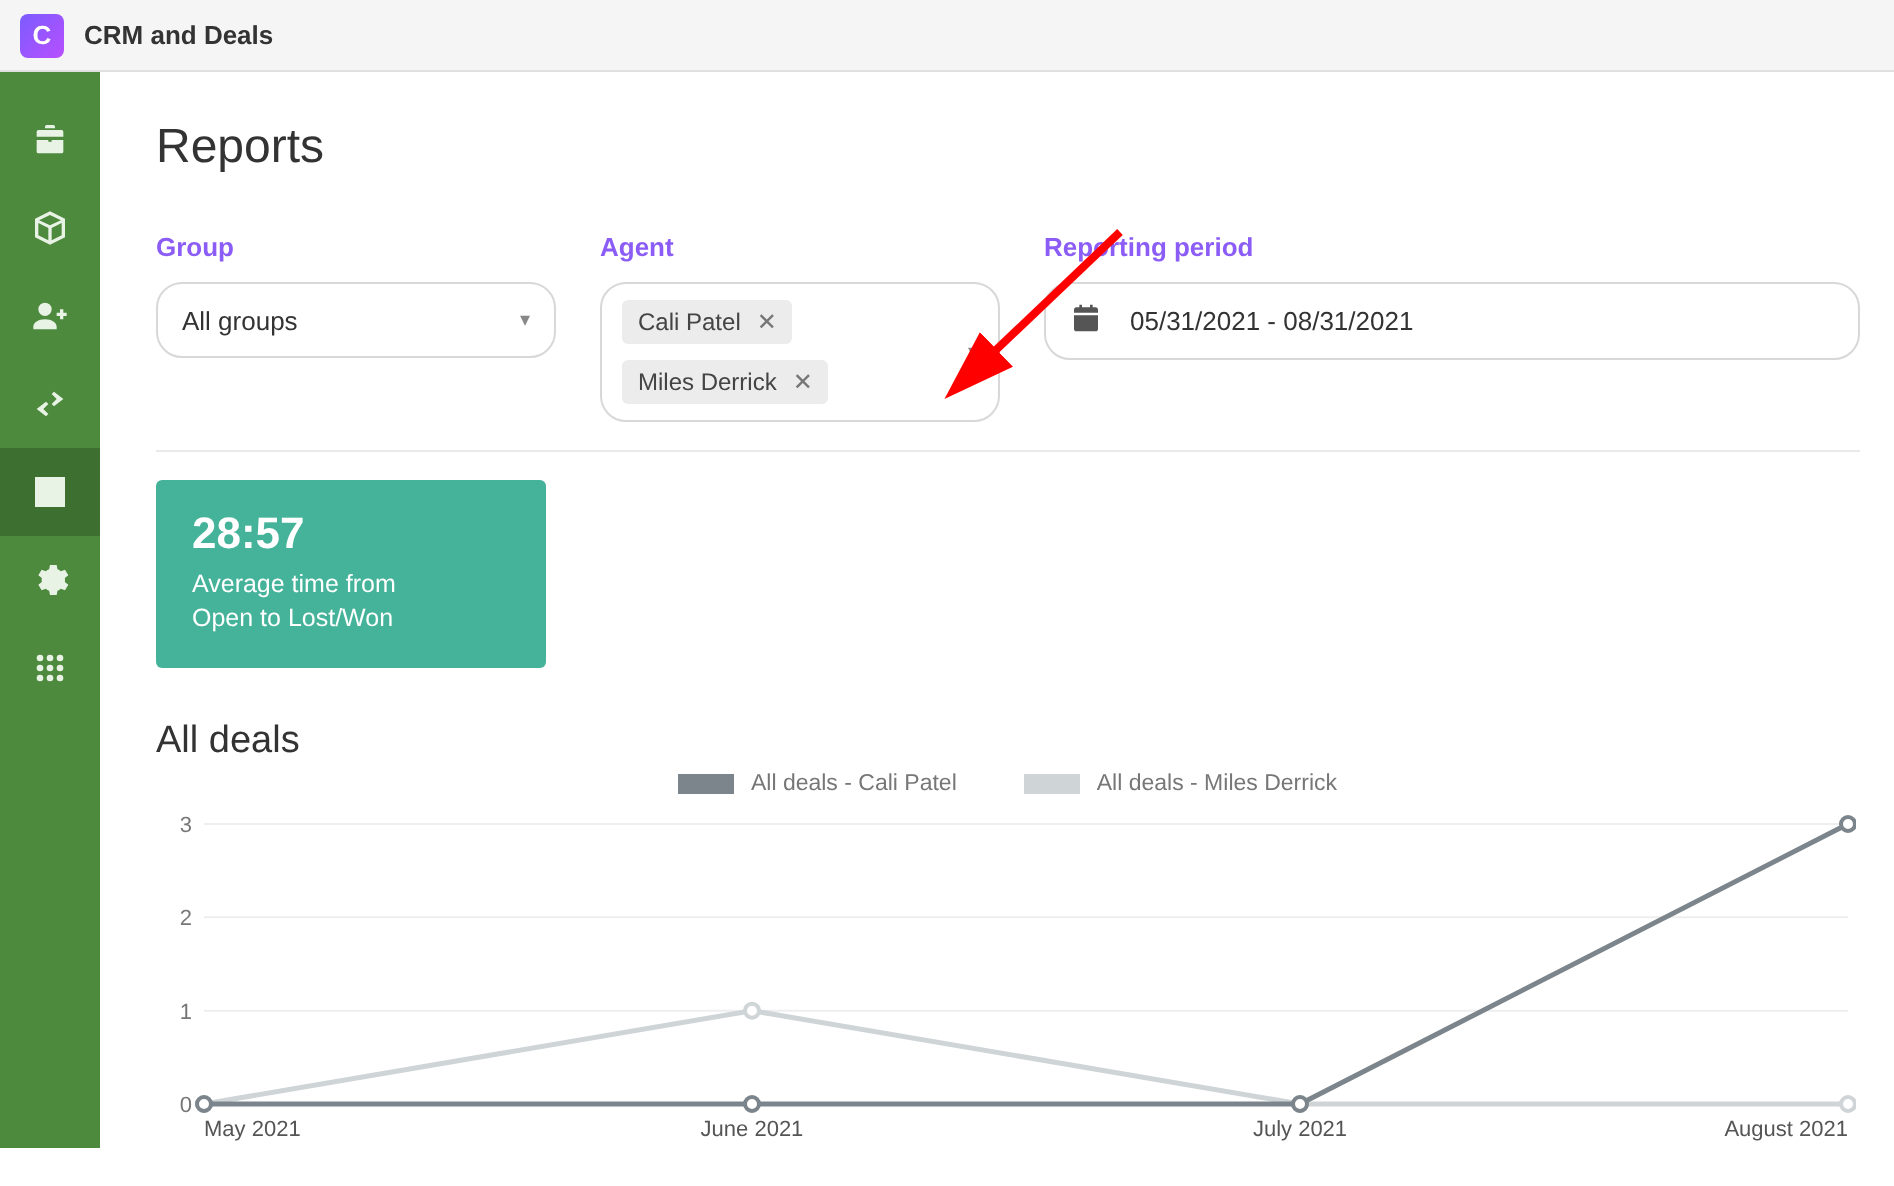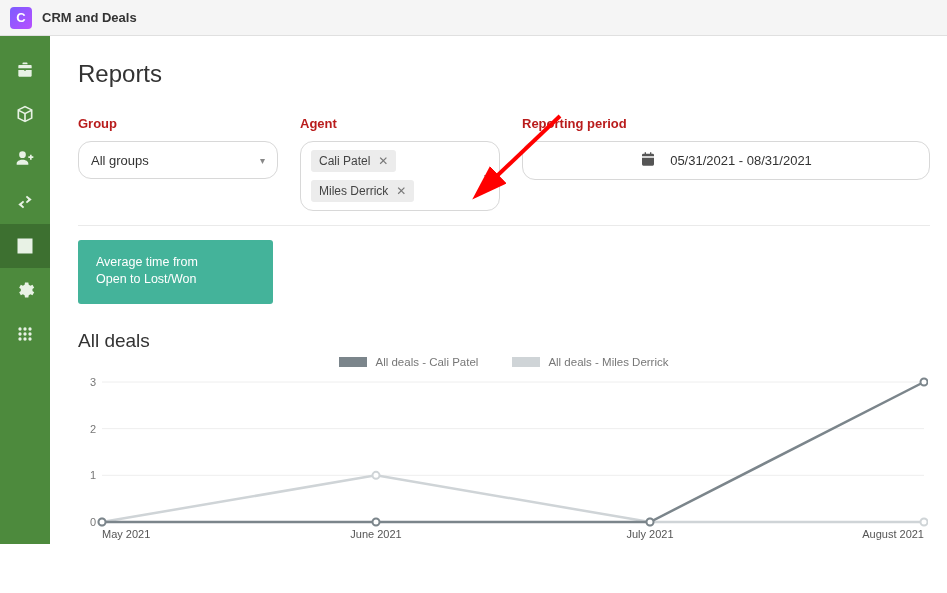--- a/index.html
+++ b/index.html
@@ -9,25 +9,25 @@
 .topbar .title { font-size: 13px; font-weight: 600; color: #333; }
 .layout { display: flex; }
 .sidebar { width: 50px; background: #4d8a3d; display: flex; flex-direction: column; align-items: center; padding-top: 12px; gap: 0; flex-shrink: 0; }
 .sidebar .nav-item { width: 50px; height: 44px; display: flex; align-items: center; justify-content: center; color: #e8f2e5; cursor: pointer; }
 .sidebar .nav-item.active { background: #3d7030; }
 .sidebar .nav-item svg { width: 20px; height: 20px; fill: currentColor; }
 .main { flex: 1; padding: 24px 28px 0 28px; position: relative; }
 .page-title { font-size: 24px; font-weight: 400; color: #333; margin-bottom: 28px; }
 .filters { display: flex; gap: 22px; margin-bottom: 14px; }
 .filter { display: flex; flex-direction: column; }
-.filter-label { font-size: 13px; font-weight: 600; color: #b91c1c; margin-bottom: 10px; }
+.filter-label { font-size: 13px; font-weight: 600; color: #8b5cf6; margin-bottom: 10px; }
 .select-box { border: 1px solid #d8d8d8; border-radius: 13px; background: #fff; padding: 9px 12px; display: flex; align-items: center; justify-content: space-between; min-height: 38px; }
 .select-box.group { width: 200px; }
 .select-box.agent { width: 200px; align-items: flex-start; padding: 8px 10px; }
-.select-box.period { width: 408px; justify-content: center; gap: 14px; }
+.select-box.period { width: 408px; justify-content: flex-start; gap: 14px; }
 .chev { color: #888; font-size: 10px; }
 .agent-tags { display: flex; flex-direction: column; gap: 8px; flex: 1; }
 .tag { display: inline-flex; align-items: center; gap: 8px; background: #ececec; border-radius: 3px; padding: 4px 8px; font-size: 12px; color: #444; width: fit-content; }
 .tag .x { color: #777; font-size: 12px; cursor: pointer; line-height: 1; }
 .cal-icon { color: #555; }
 .hr { border: none; border-top: 1px solid #eaeaea; margin: 14px 0 14px 0; }
 .metric-card { background: #44b39a; color: #fff; border-radius: 3px; padding: 14px 18px 16px 18px; width: 195px; margin-bottom: 26px; }
 .metric-value { font-size: 22px; font-weight: 700; margin-bottom: 4px; }
 .metric-label { font-size: 12.5px; line-height: 1.35; }
 .section-title { font-size: 19px; font-weight: 400; color: #333; margin-bottom: 4px; }
@@ -137,20 +137,21 @@
               </svg>
           </span>
           <span>05/31/2021 - 08/31/2021</span>
         </div>
       </div>
     </div>
 
     <hr class="hr">
 
     <div class="metric-card">
+      <div class="metric-value">28:57</div>
       <div class="metric-label">
         <span>Average time from</span><br>
         <span>Open to Lost/Won</span>
       </div>
     </div>
 
     <h2 class="section-title">All deals</h2>
 
     <div class="legend">
       <div class="legend-item">

